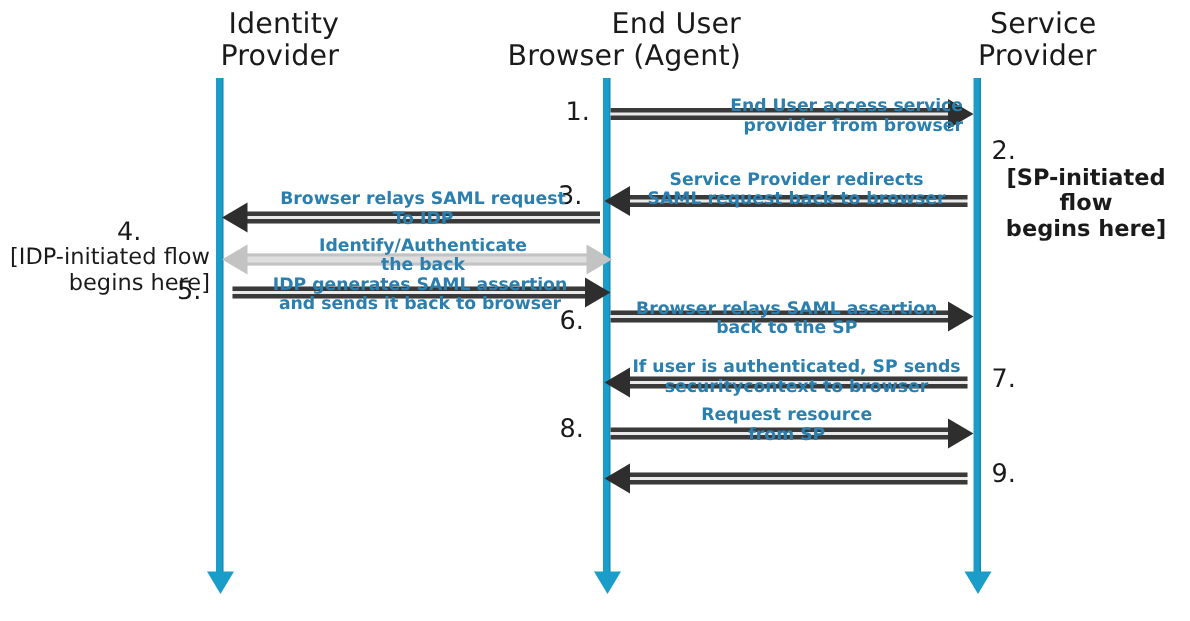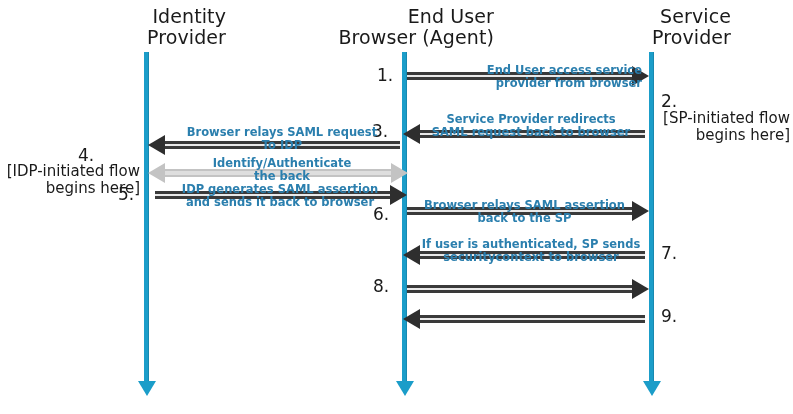--- a/index.html
+++ b/index.html
@@ -41,21 +41,21 @@
   .msg-label{position:absolute;text-align:center;color:#2b7fae;
         font-size:11.5px;line-height:12.5px;font-weight:600;
         white-space:pre-line;pointer-events:none;}
 
   
   .step{position:absolute;color:#1a1a1a;font-size:17px;line-height:18px;}
 
   
   .note{position:absolute;color:#1a1a1a;font-size:15px;line-height:17px;
         white-space:pre-line;}
-  .note.right{text-align:right;}
+  .note.right{text-align:center;font-weight:bold;}
   .note.left{text-align:right;}
 </style>
 </head>
 <body>
 
 <div id="diagram">
 
   <div class="actor" style="left:66px;top:6px;width:160px;">Identity
 Provider</div>
 
@@ -134,20 +134,22 @@
     <div class="head-l"></div>
   </div>
   <div class="msg-label" style="left:412px;top:238px;width:238px;">If user is authenticated, SP sends
 securitycontext to browser</div>
   <div class="step" style="left:661px;top:244px;">7.</div>
 
   <div class="msg" style="left:407px;top:285px;width:228px;">
     <div class="beam"></div>
     <div class="head-r"></div>
   </div>
+  <div class="msg-label" style="left:407px;top:270px;width:235px;">Request resource
+from SP</div>
   <div class="step" style="left:373px;top:277px;">8.</div>
 
   <div class="msg" style="left:417px;top:315px;width:228px;">
     <div class="beam"></div>
     <div class="head-l"></div>
   </div>
   <div class="step" style="left:661px;top:307px;">9.</div>
 
 </div>
 

